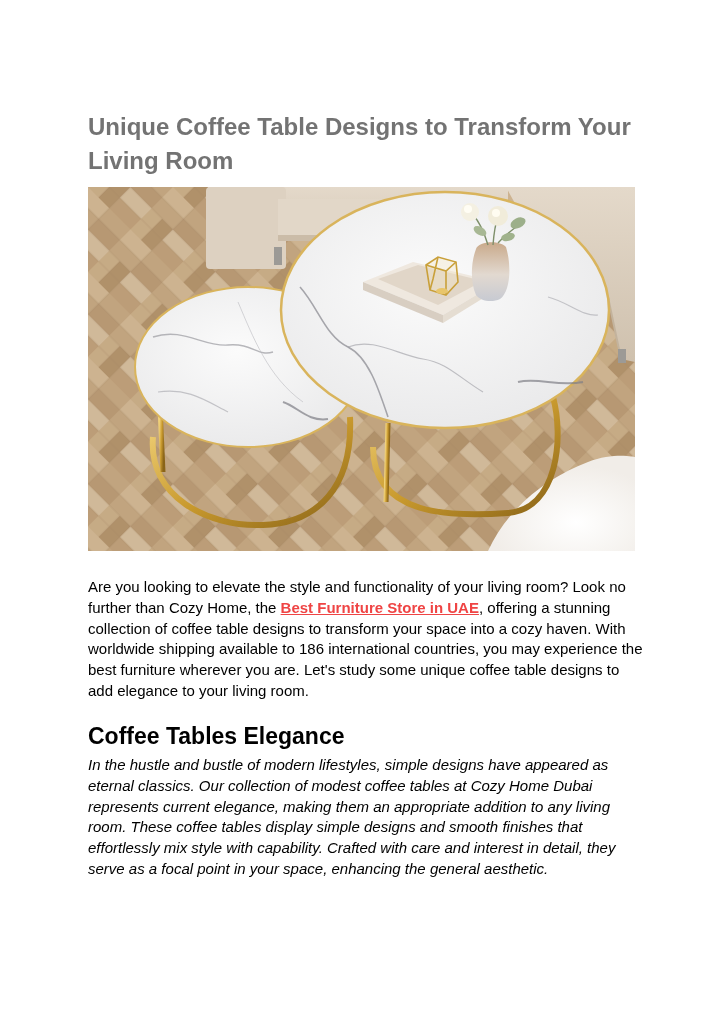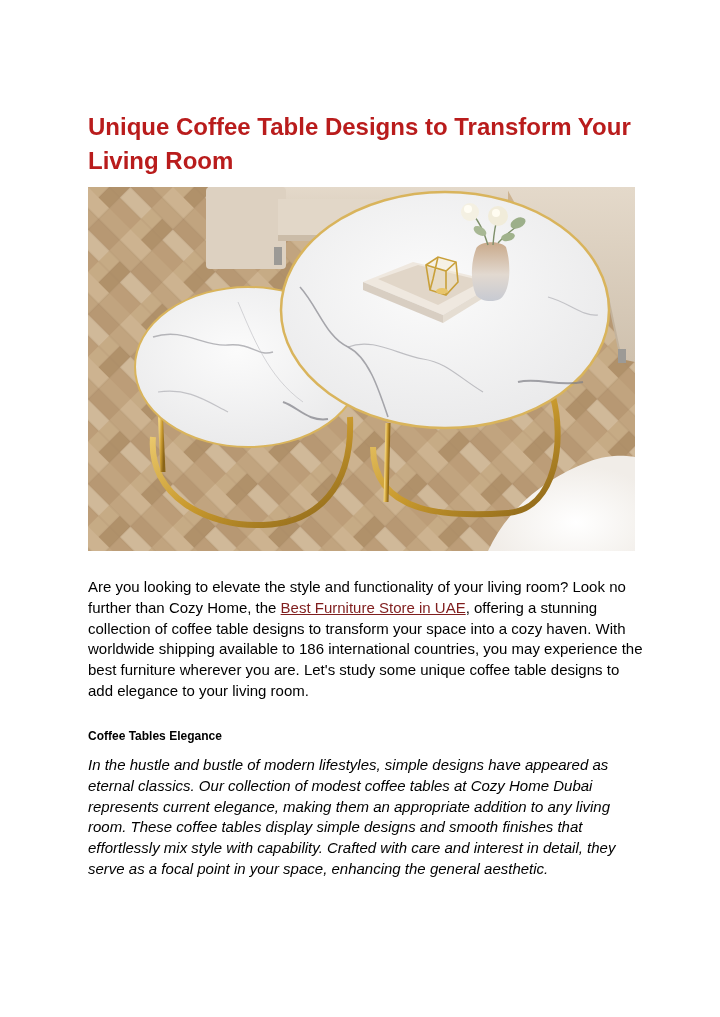--- a/index.html
+++ b/index.html
@@ -1,27 +1,27 @@
 <!DOCTYPE html>
 <html><head>
   <meta charset="utf-8">
   <style>
     html, body { margin: 0; padding: 0; background: #ffffff; }
     body { width: 720px; height: 1017px; position: relative; overflow: hidden;
            font-family: "Liberation Sans", sans-serif; color: #000; }
     .page { position: absolute; left: 0; top: 0; width: 720px; height: 1017px; }
     .title { position: absolute; left: 88px; top: 110px; width: 560px; margin: 0;
-             font-size: 24px; font-weight: bold; line-height: 34px; color: #b91c1c; }
+             font-size: 24px; font-weight: bold; line-height: 34px; color: #737373; }
     .hero { position: absolute; left: 88px; top: 187px; width: 547px; height: 364px; overflow: hidden; }
     .hero svg { display: block; width: 547px; height: 364px; }
     .para { position: absolute; left: 88px; width: 560px; margin: 0; font-size: 15px;
             line-height: 20.8px; color: #000; }
     .p1 { top: 577px; }
-    .link { color: #7f1d1d; font-weight: normal; text-decoration: underline; cursor: pointer; }
-    .h2 { position: absolute; left: 88px; top: 724px; margin: 0; font-size: 12px;
+    .link { color: #ef4444; font-weight: bold; text-decoration: underline; cursor: pointer; }
+    .h2 { position: absolute; left: 88px; top: 724px; margin: 0; font-size: 23px;
           font-weight: bold; line-height: 24px; }
     .p2 { top: 755px; font-style: italic; }
   </style>
 </head>
 <body>
 
 <div class="page">
 
   <h1 class="title">Unique Coffee Table Designs to Transform Your Living Room</h1>
 

